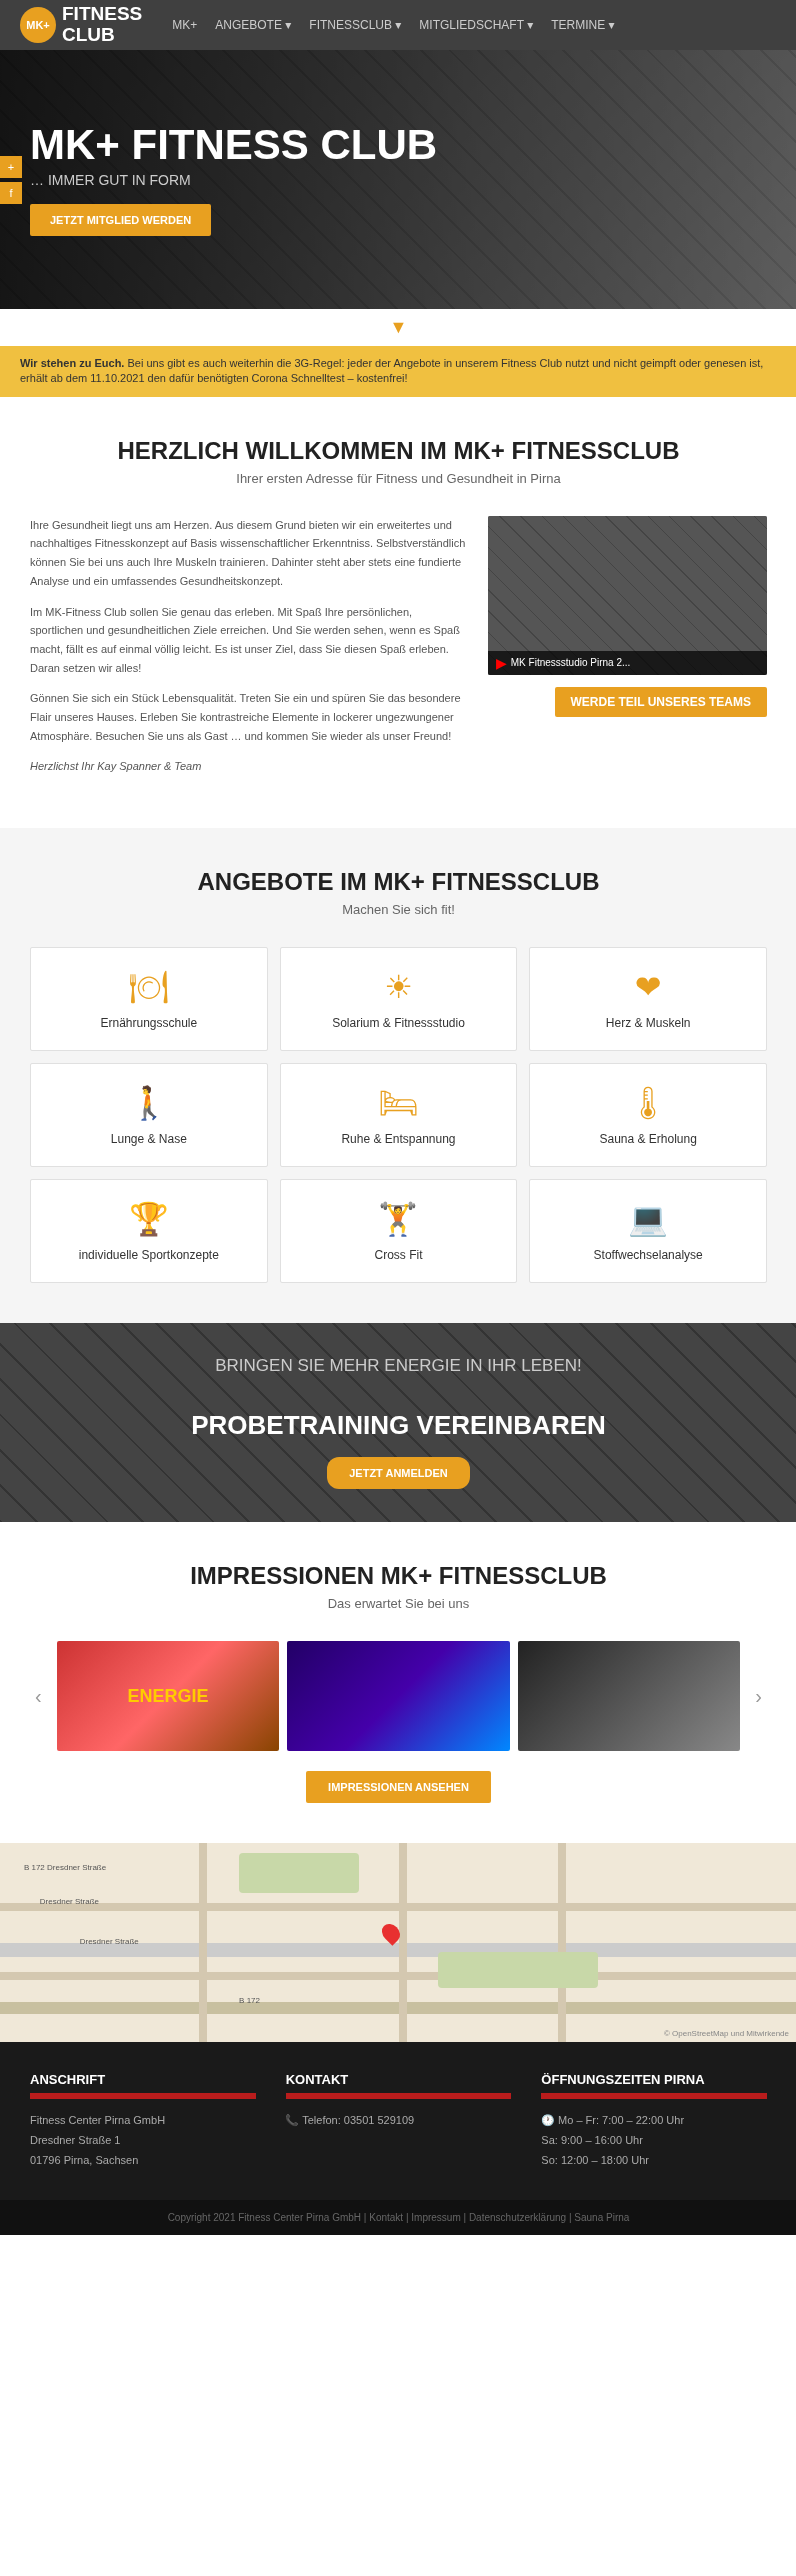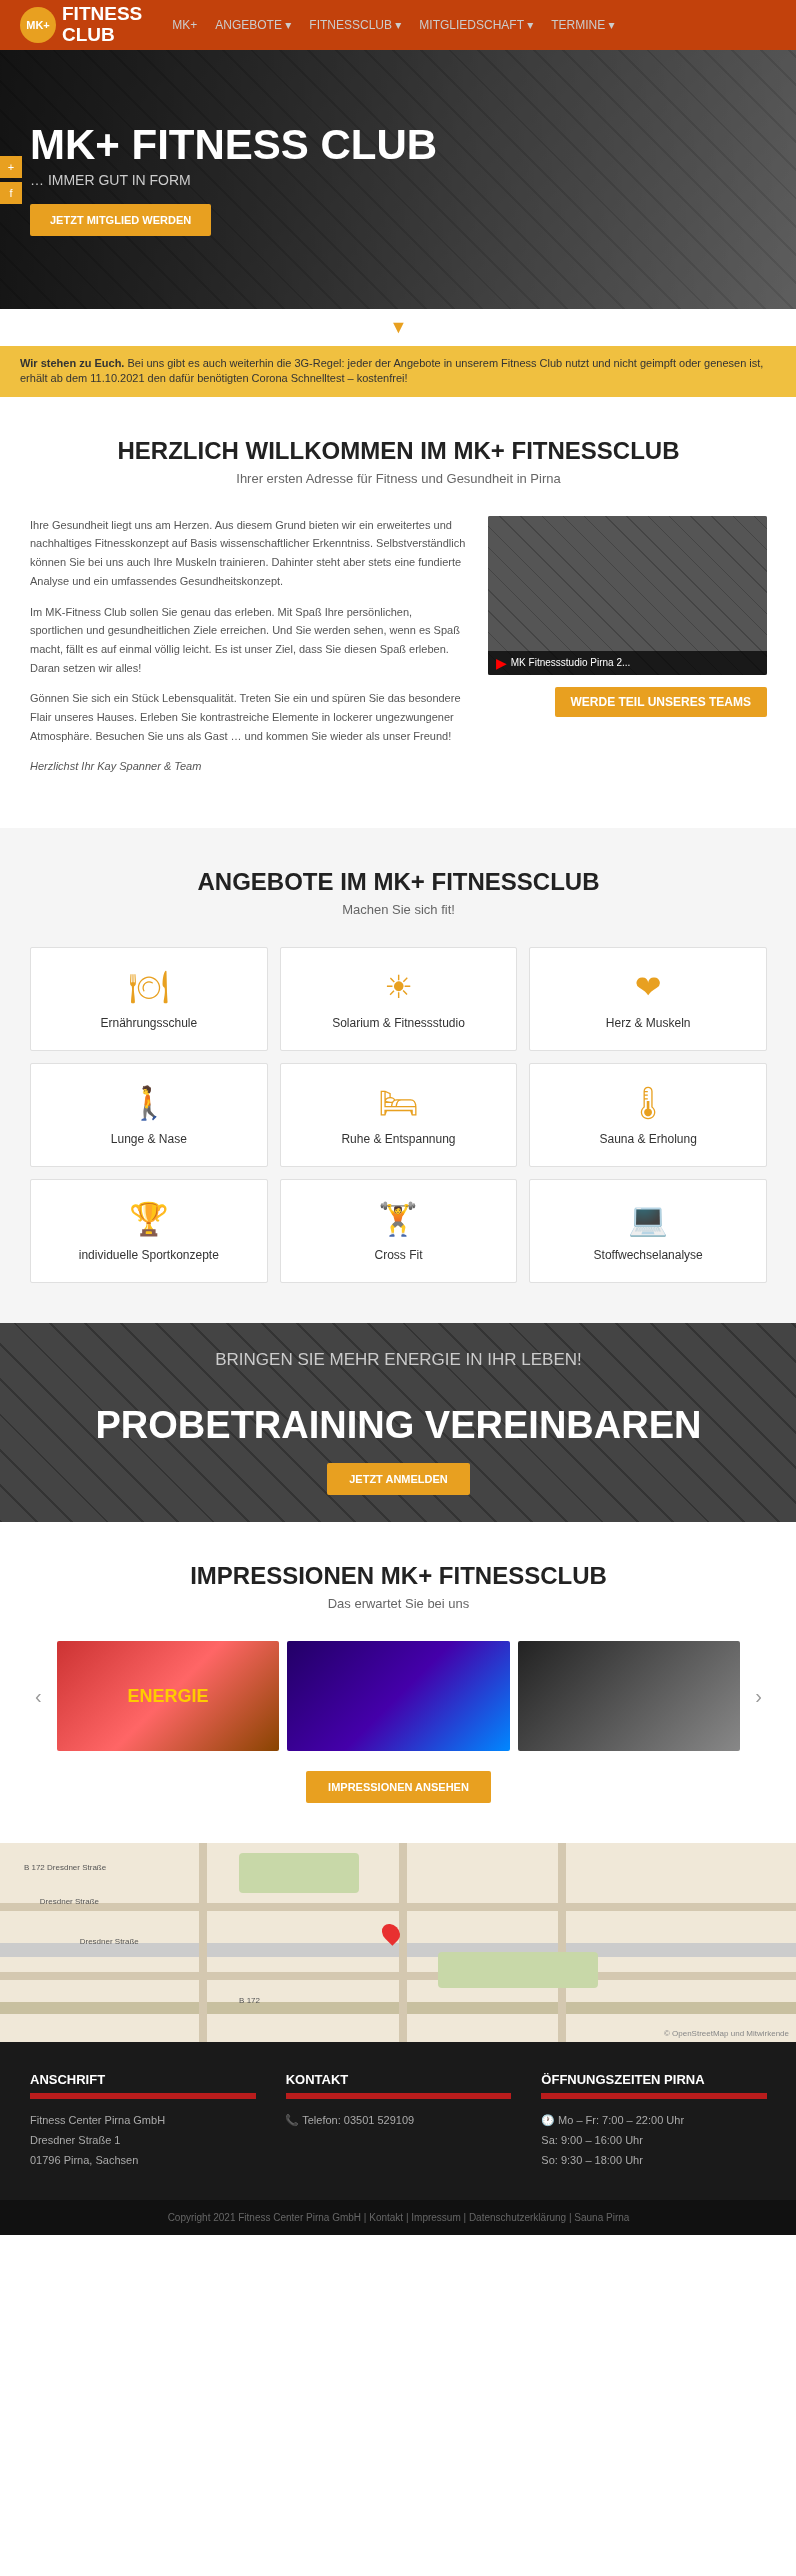--- a/index.html
+++ b/index.html
@@ -1,20 +1,20 @@
 <!DOCTYPE html>
 <html><head>
   <meta charset="utf-8">
   <style>
     * { box-sizing: border-box; margin: 0; padding: 0; }
     body { font-family: Arial, Helvetica, sans-serif; width: 797px; overflow-x: hidden; }
 
     
     .navbar {
-      background: #c2410c;
+      background: #404040;
       display: flex;
       align-items: center;
       padding: 8px 20px;
       height: 50px;
     }
     .navbar-logo {
       display: flex;
       align-items: center;
       gap: 6px;
     }
@@ -239,36 +239,36 @@
       text-align: center;
     }
     .promo-top-text {
       color: #ccc;
       font-size: 17px;
       text-transform: uppercase;
       margin-bottom: 6px;
     }
     .promo-title {
       color: white;
-      font-size: 38px;
+      font-size: 26px;
       font-weight: 900;
       text-transform: uppercase;
       margin-bottom: 16px;
       margin-top: 28px;
     }
     .promo-btn {
       background: #e8a020;
       color: white;
       border: none;
       padding: 10px 22px;
       font-size: 11px;
       font-weight: bold;
       text-transform: uppercase;
       cursor: pointer;
-      border-radius: 2px;
+      border-radius: 12px;
     }
 
     
     .impressions-section {
       background: white;
       padding: 40px 30px;
     }
     .impressions-gallery {
       display: flex;
       gap: 10px;
@@ -569,20 +569,20 @@
     <div class="footer-col-title">KONTAKT</div>
     <div class="footer-text" id="footer-contact">
         <div>📞 Telefon: 03501 529109</div>
       </div>
   </div>
   <div class="footer-col">
     <div class="footer-col-title">ÖFFNUNGSZEITEN PIRNA</div>
     <div class="footer-text" id="footer-hours">
         <div>🕐 Mo – Fr: 7:00 – 22:00 Uhr</div>
         <div>Sa: 9:00 – 16:00 Uhr</div>
-        <div>So: 9:30 – 18:00 Uhr</div>
+        <div>So: 12:00 – 18:00 Uhr</div>
       </div>
   </div>
 </footer>
 <div class="footer-copyright">
   <span>Copyright 2021 Fitness Center Pirna GmbH | Kontakt | Impressum | Datenschutzerklärung | Sauna Pirna</span>
 </div>
 
 
 </body></html>

